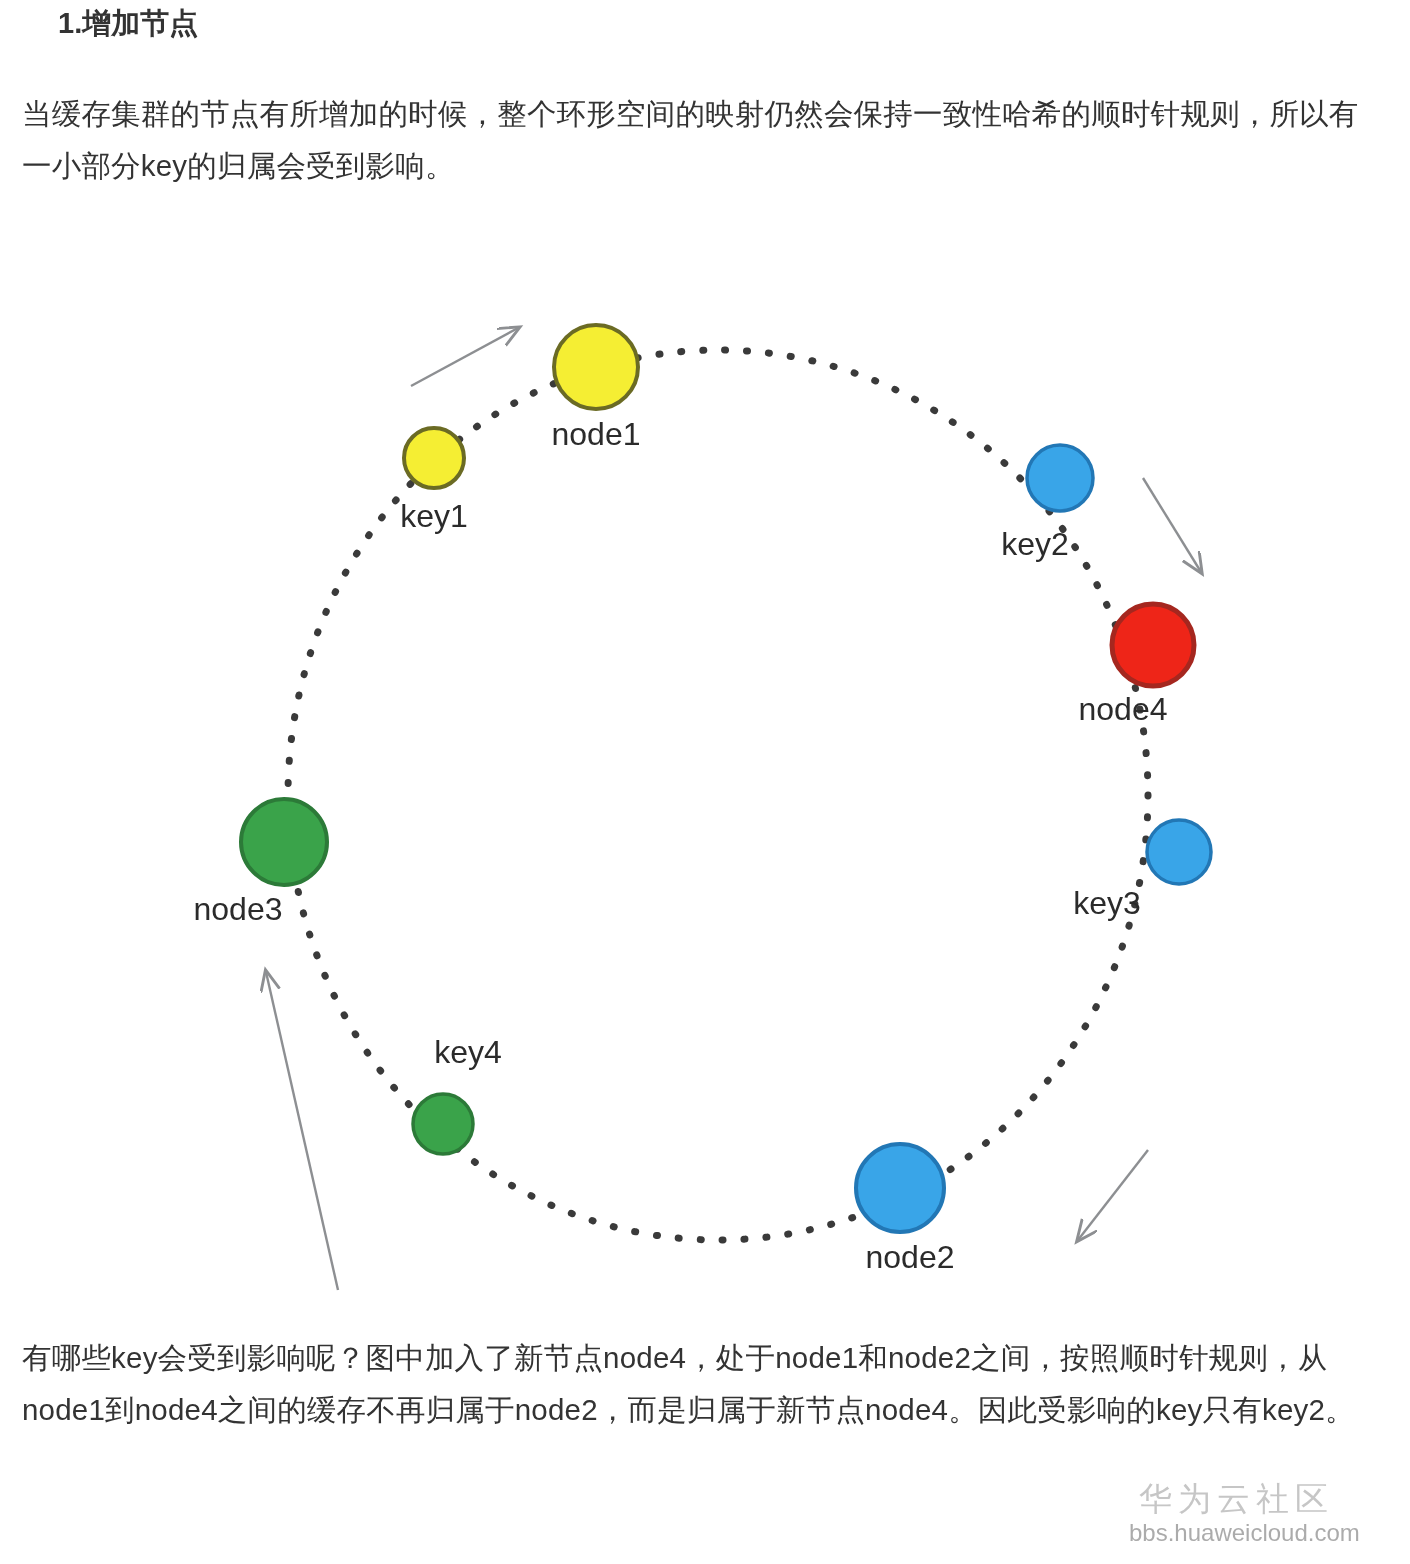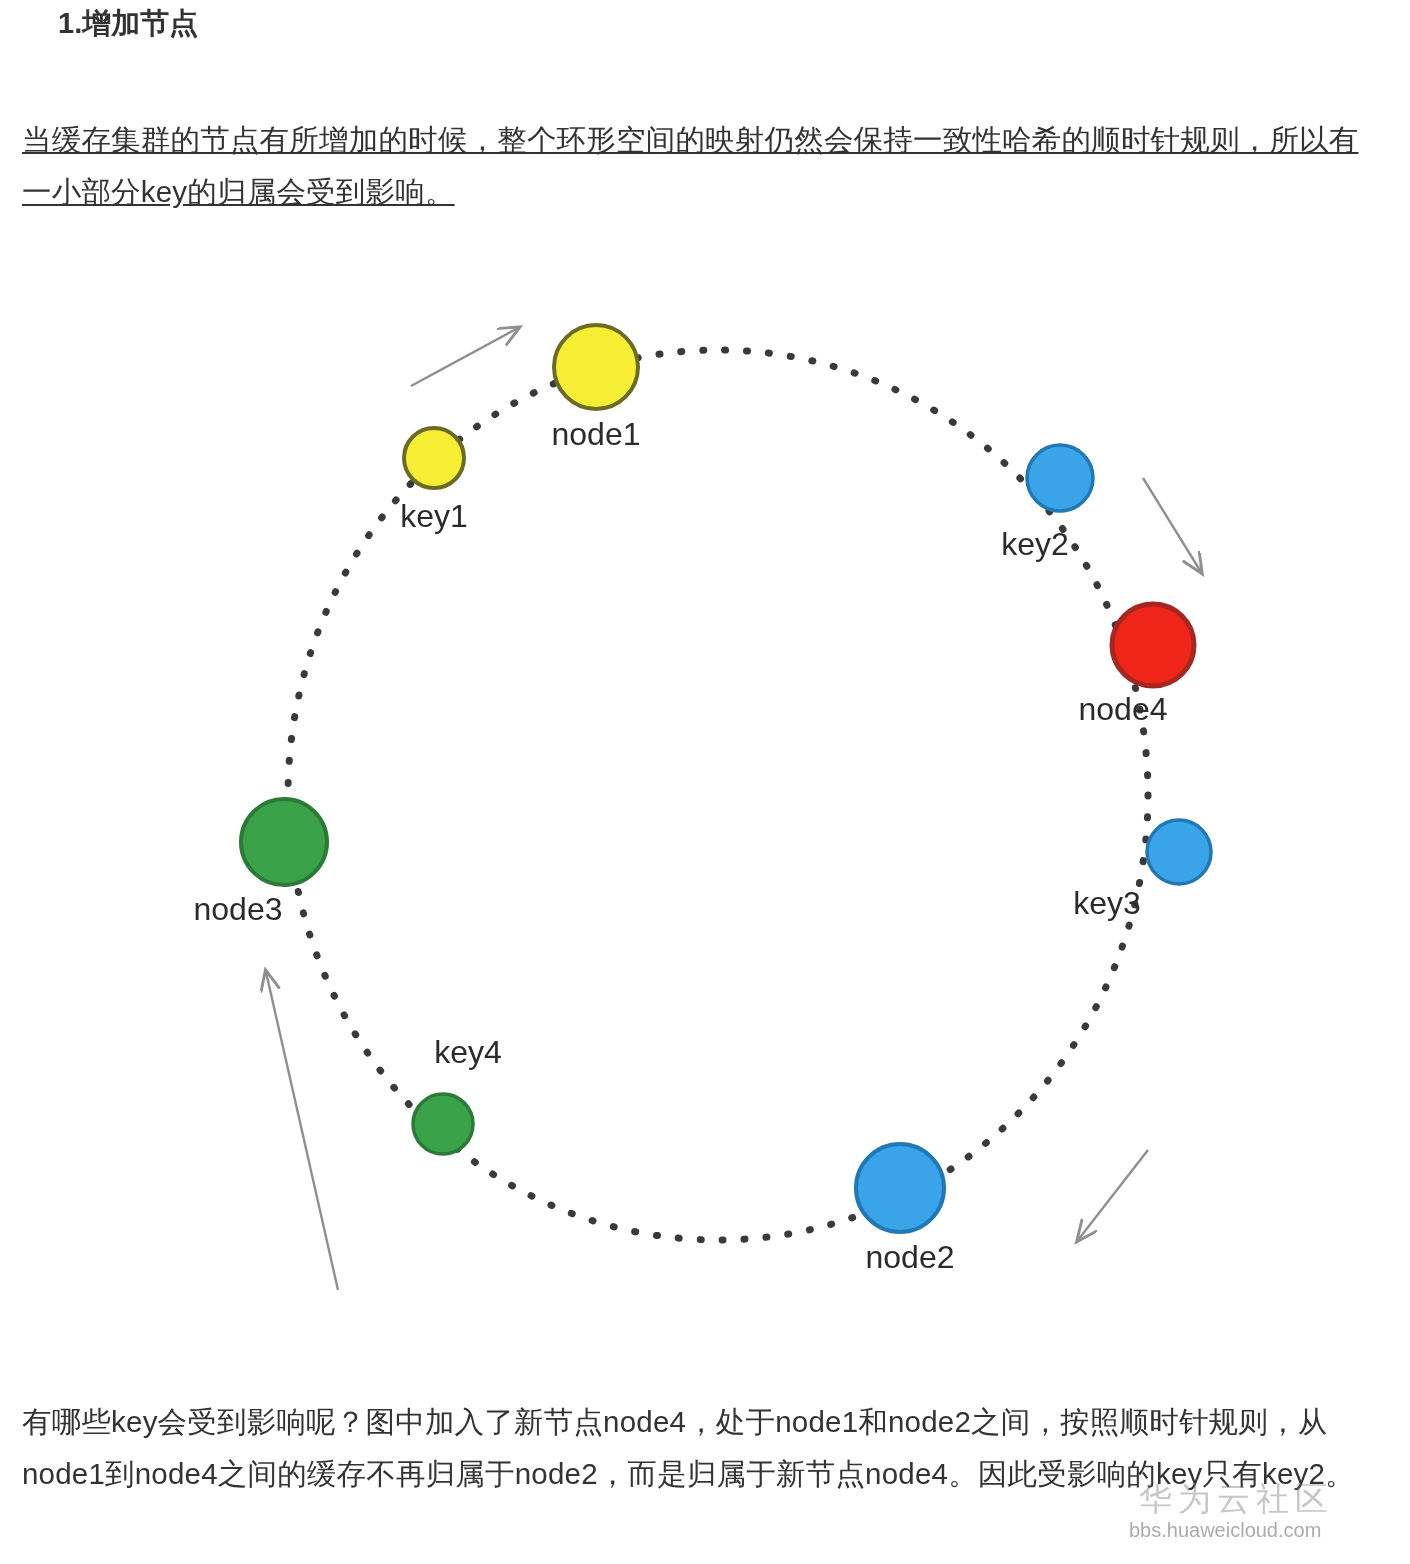--- a/index.html
+++ b/index.html
@@ -31,27 +31,26 @@
   
   .para{
     position:absolute;
     font-size:29.5px;
     line-height:52px;
     color:#333333;
     letter-spacing:0.2px;
   }
   .para-top{
     left:22px;
-    top:114px;
+    top:88px;
     width:1340px;
-    text-decoration:underline;
   }
   .para-bottom{
     left:22px;
-    top:1396px;
+    top:1332px;
     width:1345px;
   }
 
   
   .diagram{
     position:absolute;
     left:148px;
     top:290px;
     width:1140px;
     height:1030px;
@@ -79,21 +78,21 @@
     top:0px;
     font-size:33px;
     letter-spacing:6px;
     color:rgba(120,120,120,0.42);
     white-space:nowrap;
   }
   .wm-url{
     position:absolute;
     left:0px;
     top:42px;
-    font-size:20px;
+    font-size:24px;
     color:rgba(120,120,120,0.62);
     white-space:nowrap;
   }
 </style>
 </head>
 <body>
 
 <div class="page">
 
   <div class="heading">1.增加节点</div>

